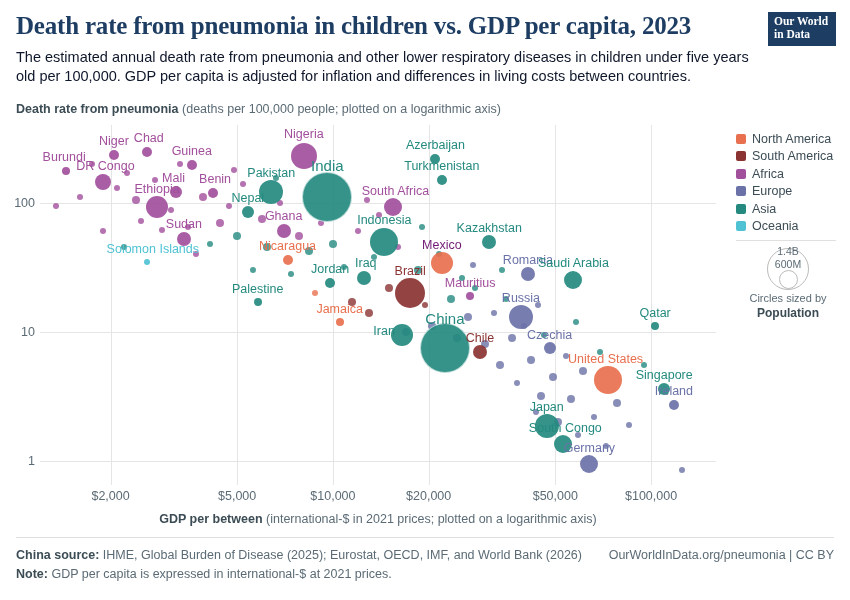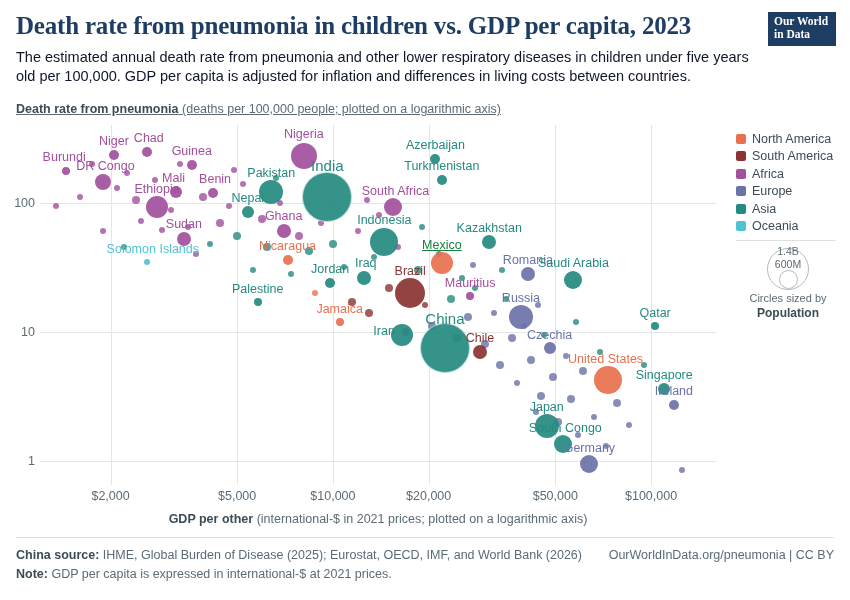--- a/index.html
+++ b/index.html
@@ -57,21 +57,20 @@
     padding: 3px 5px 0 6px;
     box-sizing: border-box;
   }
   
   .yaxis-note {
     position: absolute;
     left: 16px;
     top: 102px;
     font-size: 12.5px;
     color: #5b6b75;
-    text-decoration: underline;
   }
   .yaxis-note b {
     color: #3c4c55;
     font-weight: bold;
   }
   
   .plot {
     position: absolute;
     left: 40px;
     top: 125px;
@@ -423,21 +422,21 @@
       <div class="lbl" style="left: 231.278px; top: 48.4889px; color: rgb(36, 138, 127);">Pakistan</div>
       <div class="lbl big" style="left: 287.297px; top: 40.3663px; color: rgb(36, 138, 127);">India</div>
       <div class="lbl" style="left: 207.804px; top: 72.819px; color: rgb(36, 138, 127);">Nepal</div>
       <div class="lbl" style="left: 355.487px; top: 66.3829px; color: rgb(162, 79, 156);">South Africa</div>
       <div class="lbl" style="left: 143.888px; top: 99.3649px; color: rgb(162, 79, 156);">Sudan</div>
       <div class="lbl" style="left: 243.659px; top: 91.3433px; color: rgb(162, 79, 156);">Ghana</div>
       <div class="lbl" style="left: 344.273px; top: 94.5634px; color: rgb(36, 138, 127);">Indonesia</div>
       <div class="lbl" style="left: 112.824px; top: 123.557px; color: rgb(79, 194, 212);">Solomon Islands</div>
       <div class="lbl" style="left: 247.551px; top: 120.978px; color: rgb(232, 112, 78);">Nicaragua</div>
       <div class="lbl" style="left: 449.252px; top: 102.563px; color: rgb(36, 138, 127);">Kazakhstan</div>
-      <div class="lbl" style="left: 401.871px; top: 120.182px; color: #15803d; text-decoration: underline;">Mexico</div>
+      <div class="lbl" style="left: 401.871px; top: 120.182px; color: #701a75;">Mexico</div>
       <div class="lbl" style="left: 290.146px; top: 143.706px; color: rgb(36, 138, 127);">Jordan</div>
       <div class="lbl" style="left: 325.767px; top: 138.219px; color: rgb(36, 138, 127);">Iraq</div>
       <div class="lbl" style="left: 487.88px; top: 135.065px; color: rgb(107, 114, 168);">Romania</div>
       <div class="lbl" style="left: 533.401px; top: 138.418px; color: rgb(36, 138, 127);">Saudi Arabia</div>
       <div class="lbl" style="left: 370.254px; top: 145.926px; color: rgb(139, 51, 51);">Brazil</div>
       <div class="lbl" style="left: 430.166px; top: 157.801px; color: rgb(162, 79, 156);">Mauritius</div>
       <div class="lbl" style="left: 217.677px; top: 164.036px; color: rgb(36, 138, 127);">Palestine</div>
       <div class="lbl" style="left: 480.971px; top: 173.074px; color: rgb(107, 114, 168);">Russia</div>
       <div class="lbl" style="left: 299.678px; top: 183.561px; color: rgb(232, 112, 78);">Jamaica</div>
       <div class="lbl big" style="left: 404.976px; top: 192.907px; color: rgb(36, 138, 127);">China</div>
@@ -447,21 +446,21 @@
       <div class="lbl" style="left: 440.038px; top: 212.774px; color: rgb(139, 51, 51);">Chile</div>
       <div class="lbl" style="left: 565.583px; top: 234.409px; color: rgb(232, 112, 78);">United States</div>
       <div class="lbl" style="left: 624.232px; top: 250.049px; color: rgb(36, 138, 127);">Singapore</div>
       <div class="lbl" style="left: 633.932px; top: 266.176px; color: rgb(107, 114, 168);">Ireland</div>
       <div class="lbl" style="left: 506.749px; top: 282.368px; color: rgb(36, 138, 127);">Japan</div>
       <div class="lbl" style="left: 525.349px; top: 303.03px; color: rgb(36, 138, 127);">South Congo</div>
       <div class="lbl" style="left: 549.405px; top: 322.728px; color: rgb(107, 114, 168);">Germany</div>
     </div>
 
   <div class="xaxis-title">
-    <b>GDP per other</b>
+    <b>GDP per between</b>
     <span>(international-$ in 2021 prices; plotted on a logarithmic axis)</span>
   </div>
 
   <div class="legend" id="legend">
       <div class="legend-item">
         <span class="legend-swatch" style="background: rgb(232, 112, 78);"></span>
         <span>North America</span>
       </div>
       <div class="legend-item">
         <span class="legend-swatch" style="background: rgb(139, 51, 51);"></span>

